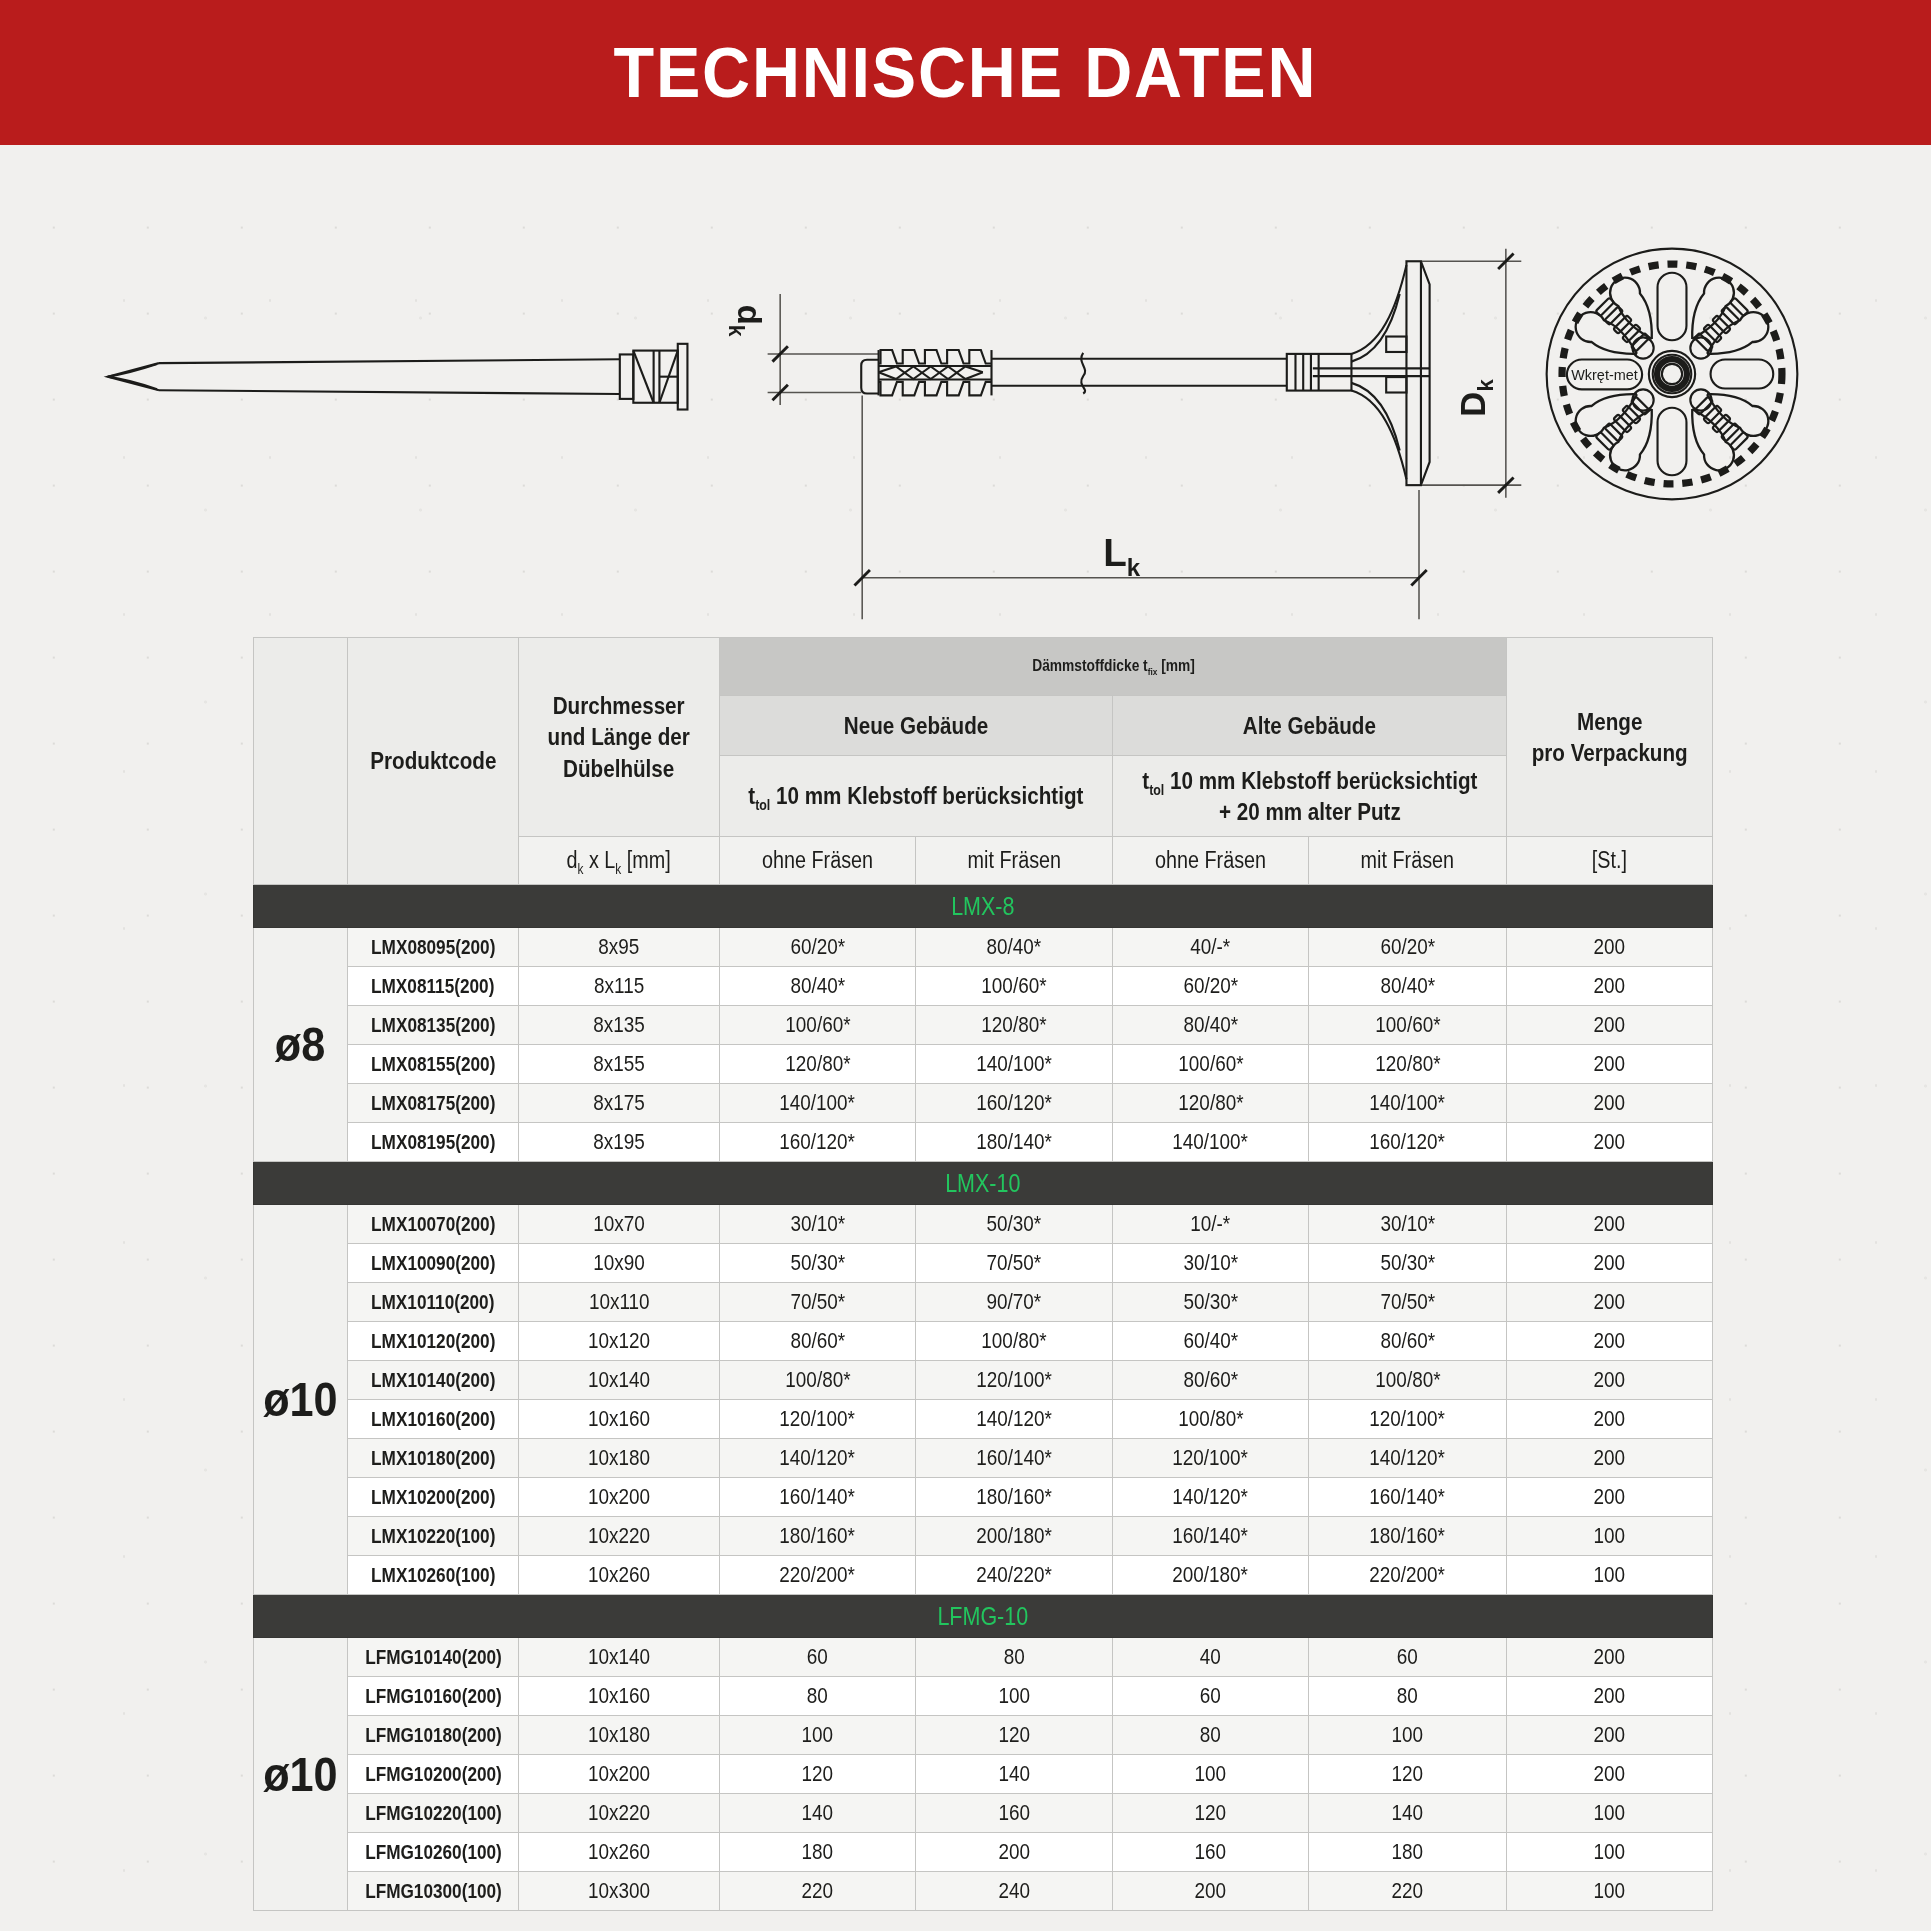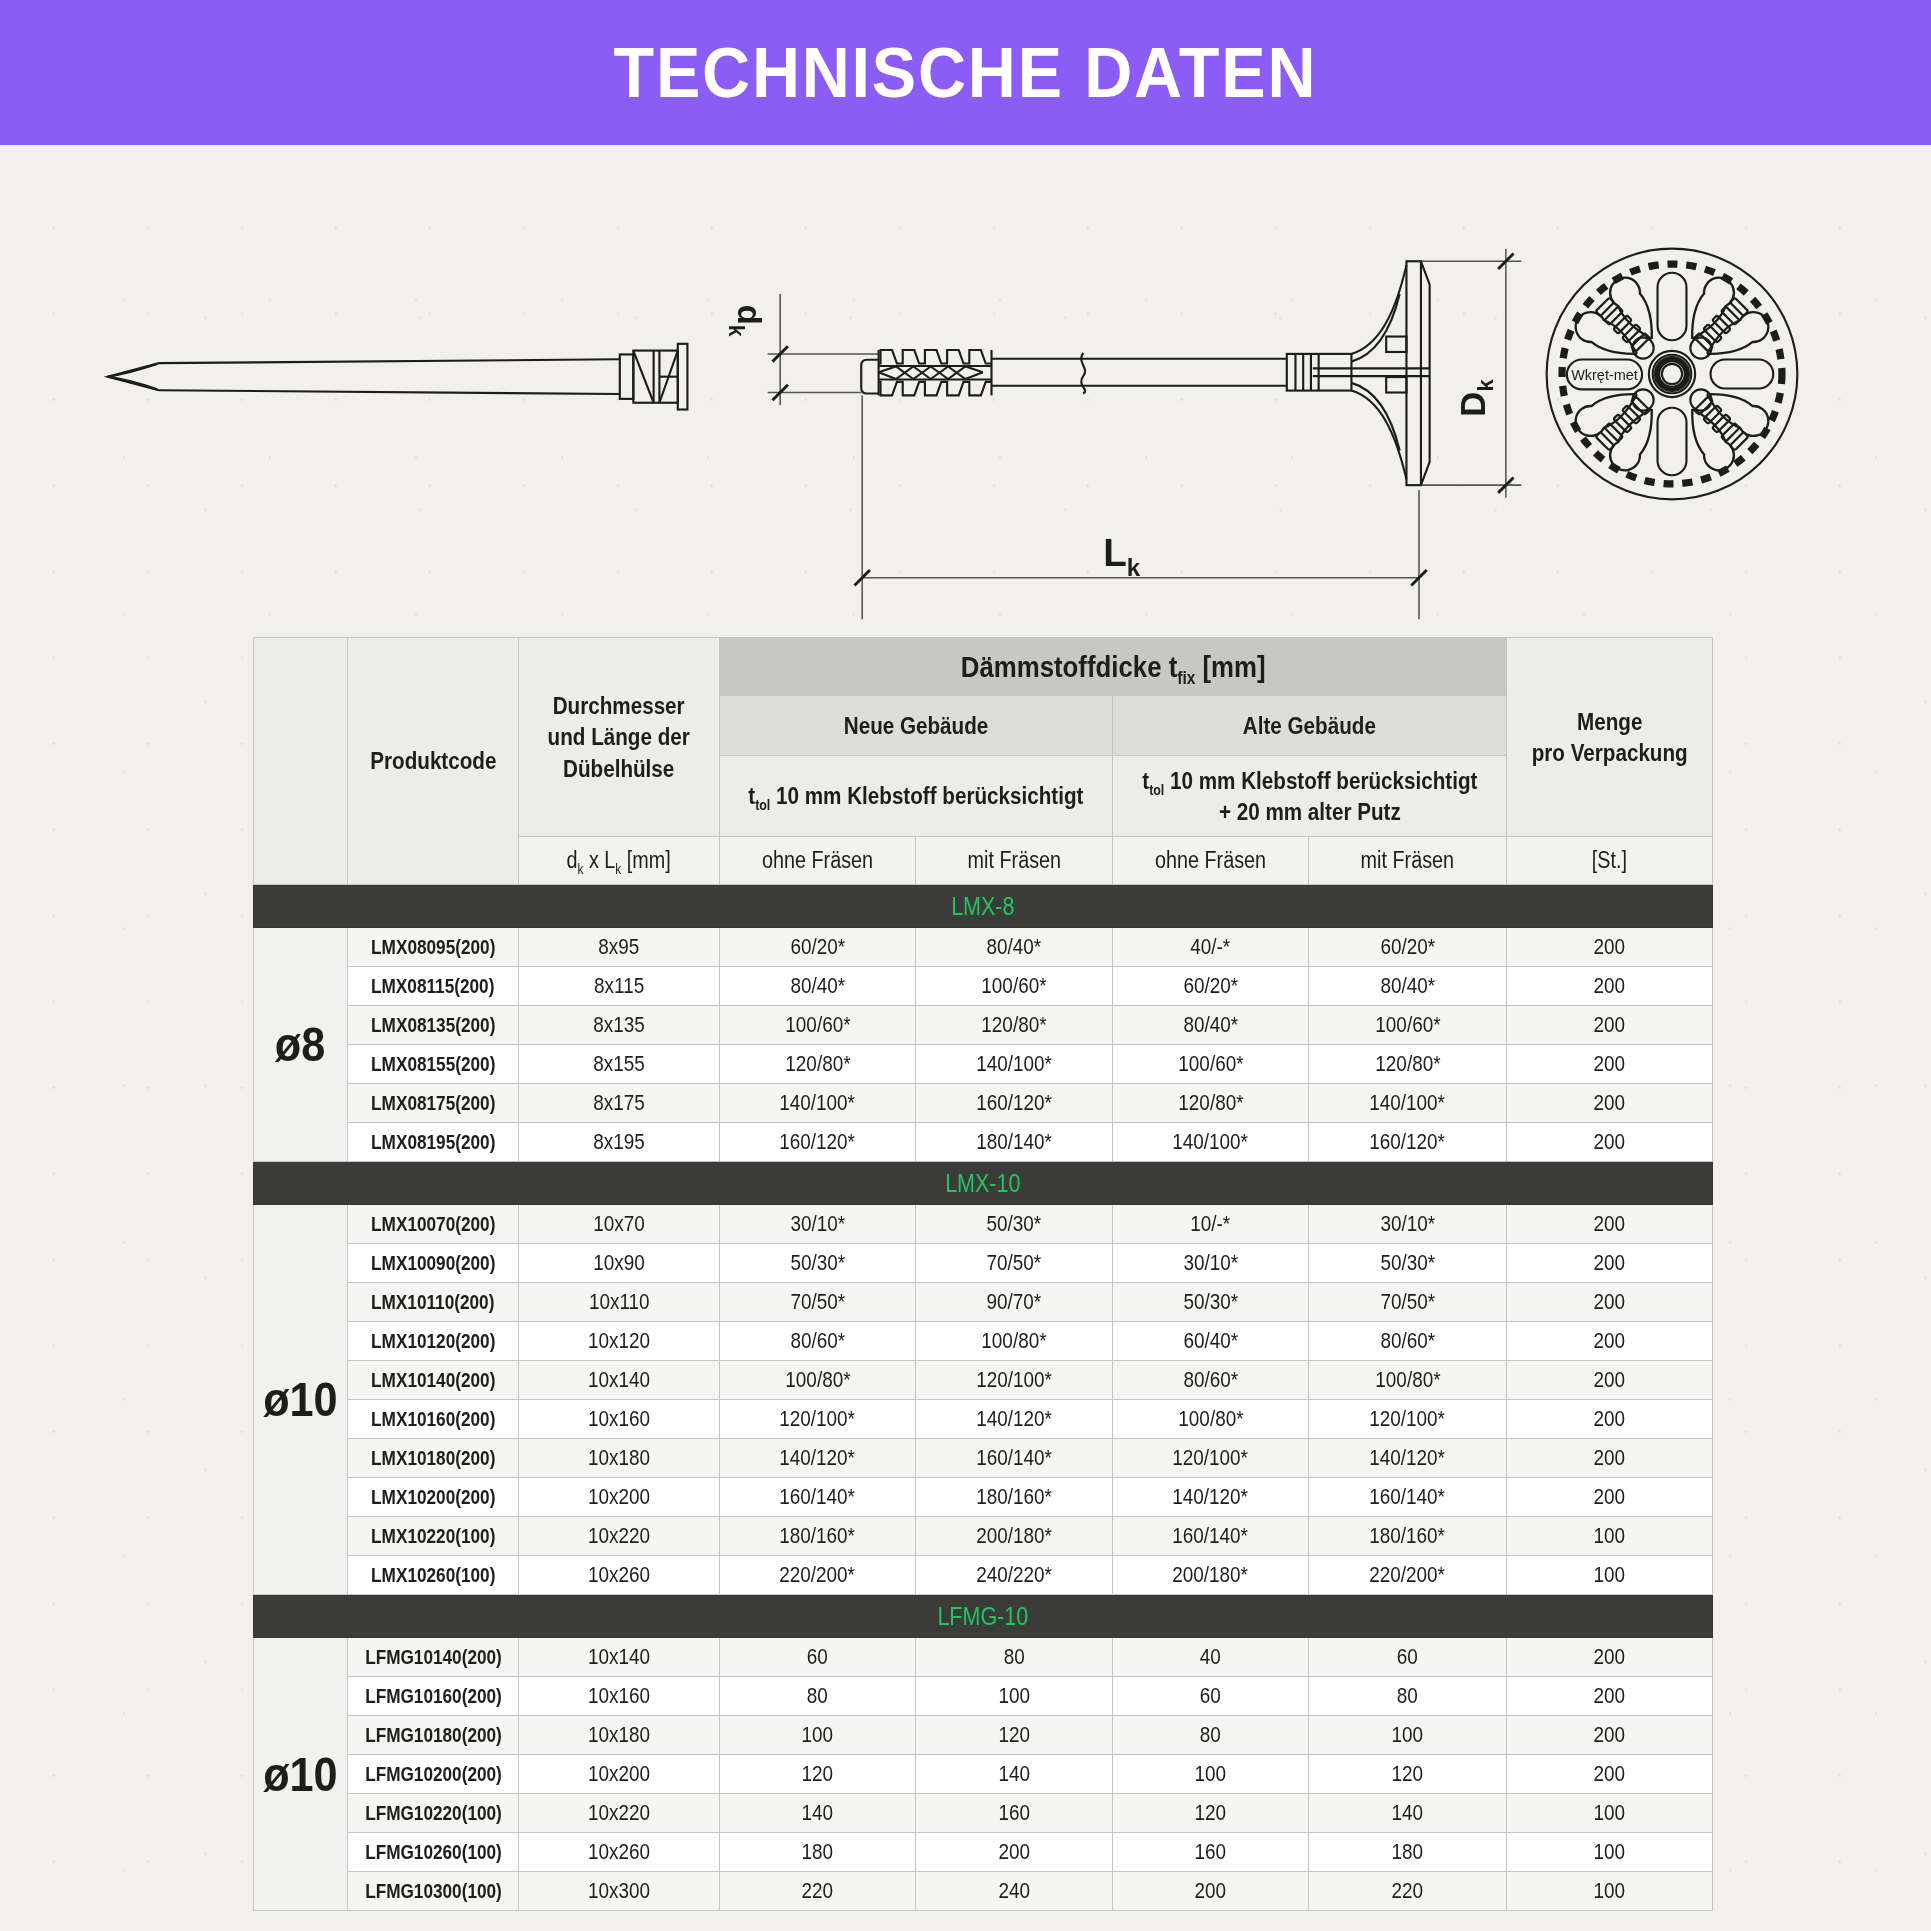--- a/index.html
+++ b/index.html
@@ -13,21 +13,21 @@
       radial-gradient(circle, rgba(110,108,100,.08) 1.3px, transparent 1.9px);
     background-size:94px 86px,146px 157px,215px 192px;
     background-position:6.8px 12.6px,51px 65px,98px 30px;
     color:#1d1d1b;
   }
   .page{position:relative;width:1931px;height:1931px;overflow:hidden;}
 
   
   .banner{
     position:absolute;left:0;top:0;width:1931px;height:145px;
-    background:#8b5cf6;display:flex;align-items:center;justify-content:center;
+    background:#b91c1c;display:flex;align-items:center;justify-content:center;
   }
   .banner h1{
     margin:0;color:#fff;font-size:70px;font-weight:bold;letter-spacing:1.9px;
     transform:scaleX(.95);white-space:nowrap;
   }
 
   
   .fig{position:absolute;}
   .fig svg{display:block;}
   .ln{stroke:#1c1c1a;fill:none;stroke-width:2.2;stroke-linejoin:miter;}
@@ -39,21 +39,21 @@
   table.tech{
     position:absolute;left:253px;top:637px;width:1458px;
     border-collapse:collapse;table-layout:fixed;background:#fff;
     font-family:"Liberation Sans",sans-serif;
   }
   table.tech th, table.tech td{
     border:1.4px solid #c5c5c3;text-align:center;vertical-align:middle;
     padding:0;color:#1d1d1b;overflow:hidden;
   }
   thead th{background:#ececea;font-weight:bold;font-size:24px;}
-  thead .h-dark{background:#c7c7c5;font-size:30px;}
+  thead .h-dark{background:#c7c7c5;font-size:16px;}
   thead .h-mid{background:#dcdcda;font-size:24px;}
   thead tr.r4 th{background:#f2f2f0;font-weight:normal;font-size:23px;}
   tr.r1{height:58px;} tr.r2{height:60px;} tr.r3{height:81px;margin-top:32px;} tr.r4{height:48px;}
 
   tbody tr.band td{
     background:#3b3b39;color:#22c55e;font-size:25px;font-weight:normal;
     height:42px;border:1.4px solid #353533;
   }
   tbody tr.data-row{height:39px;font-size:22px;}
   tbody tr.data-row.odd td{background:#f5f5f3;}

